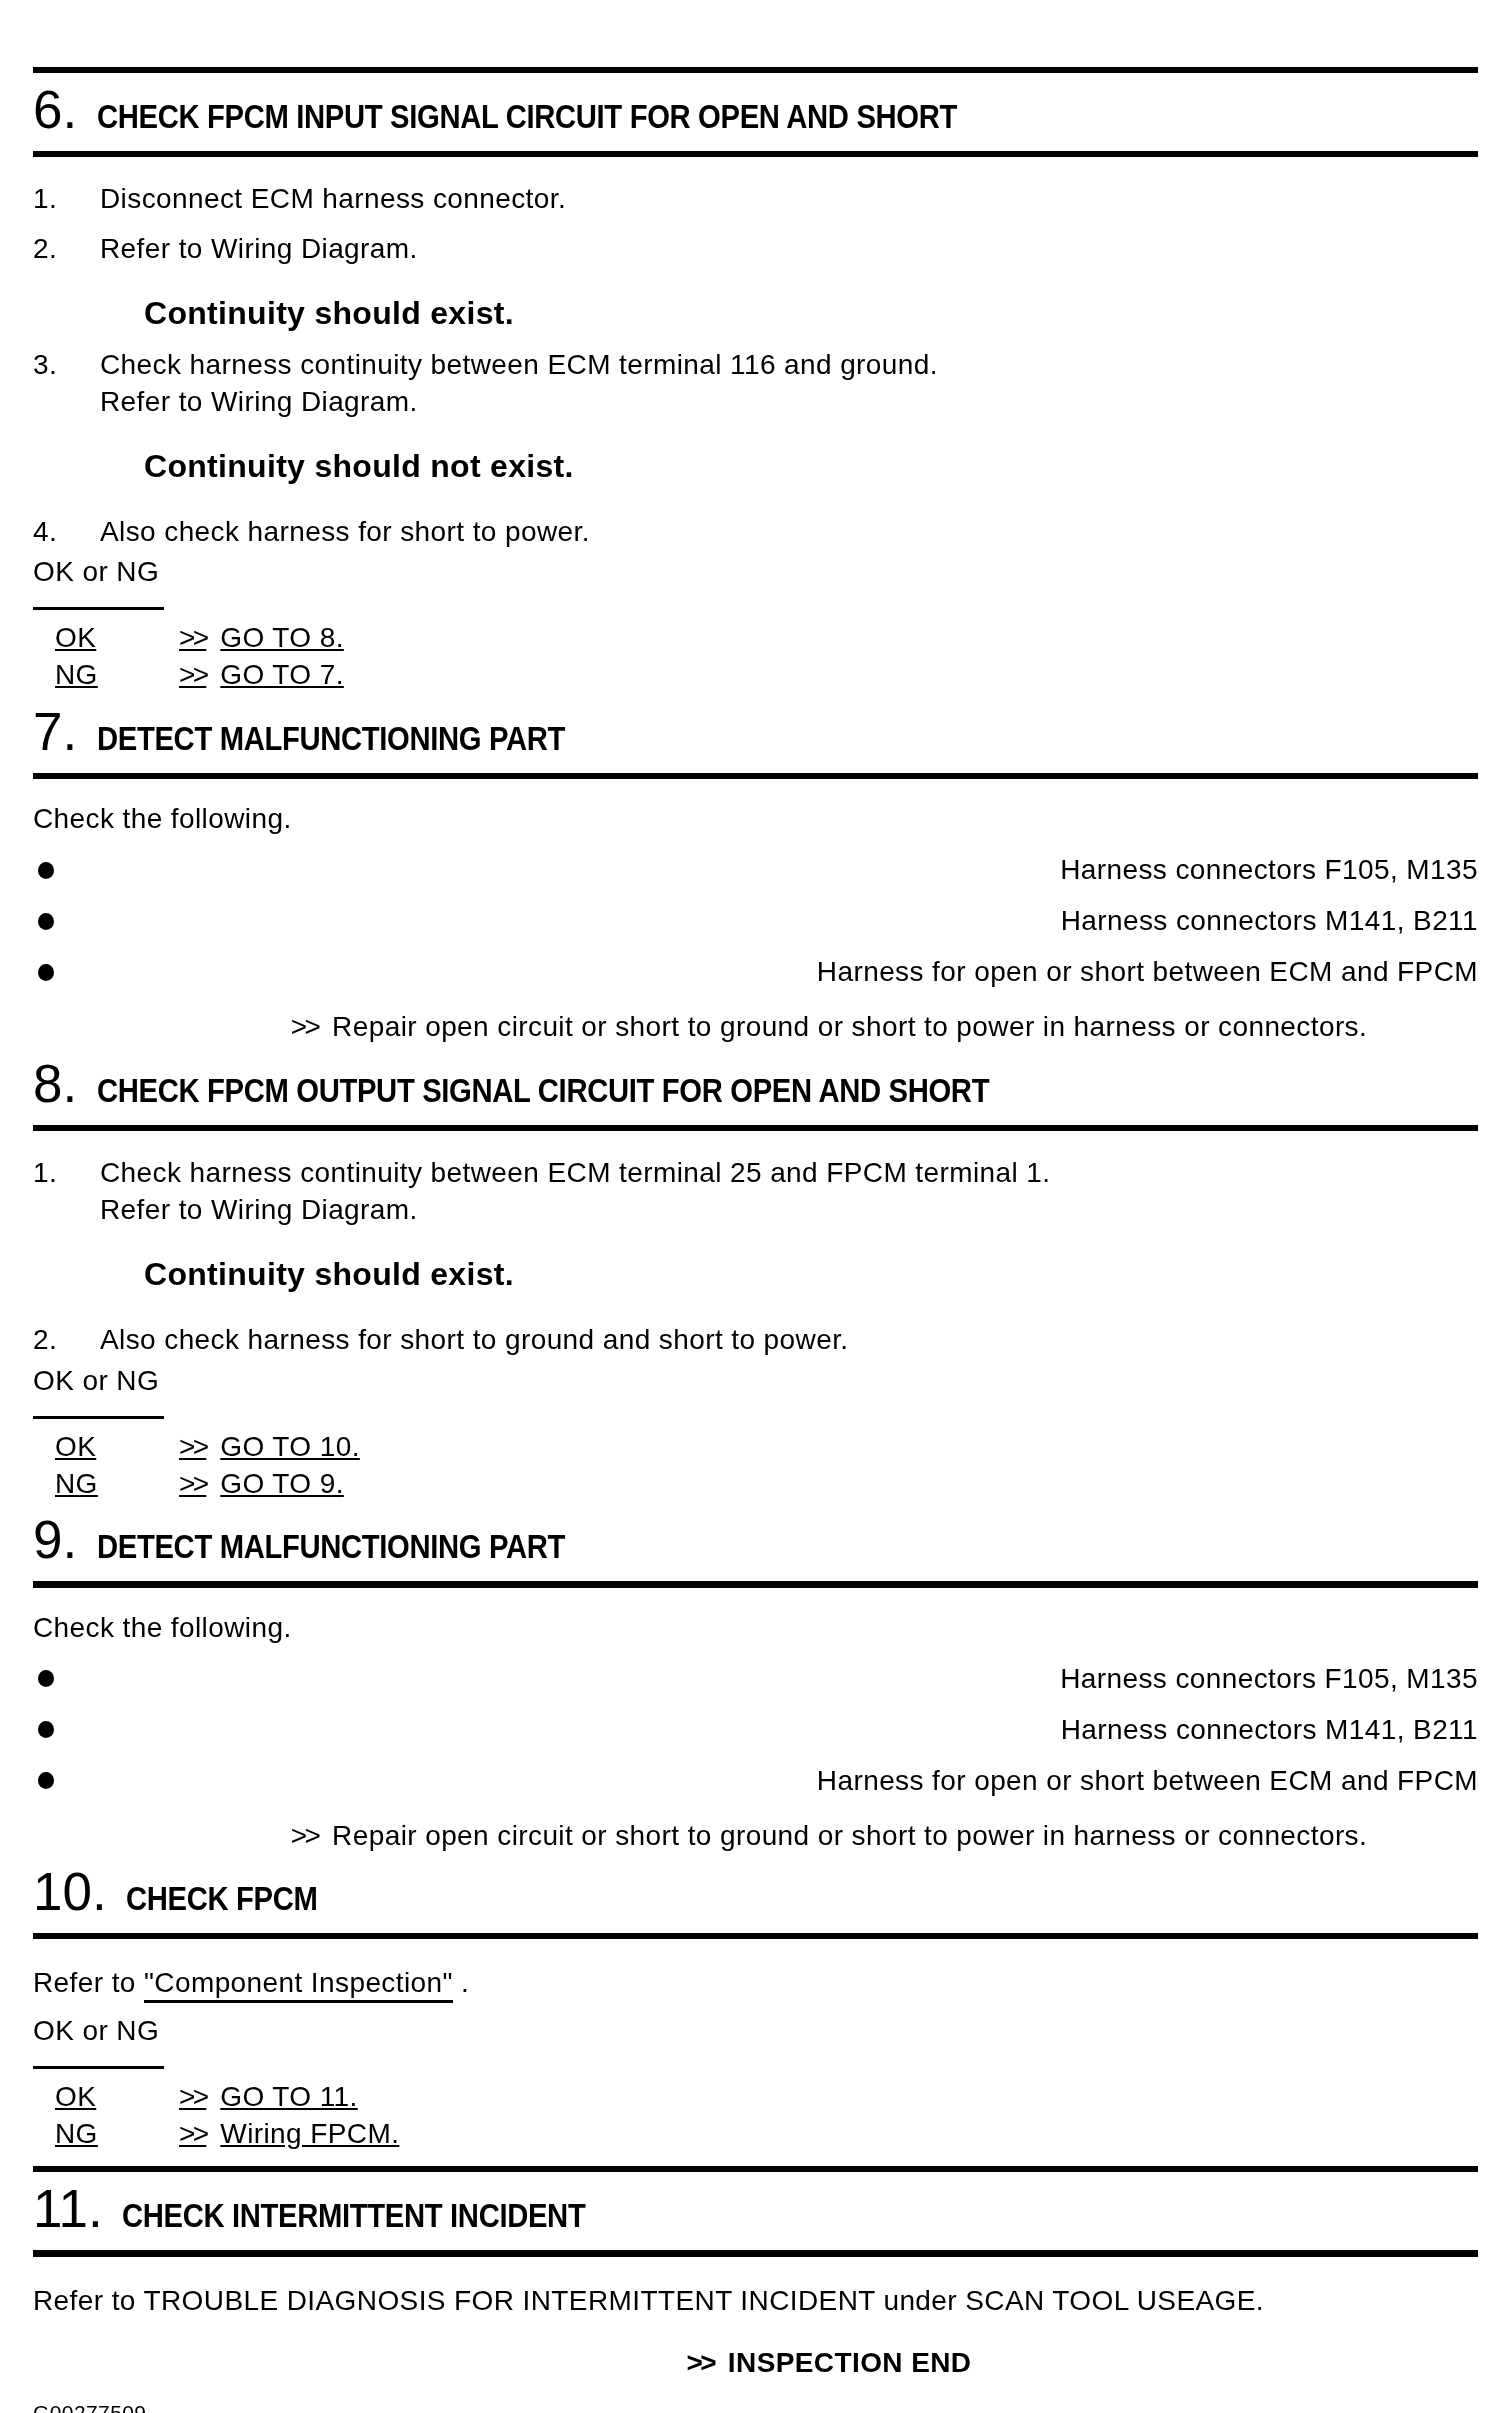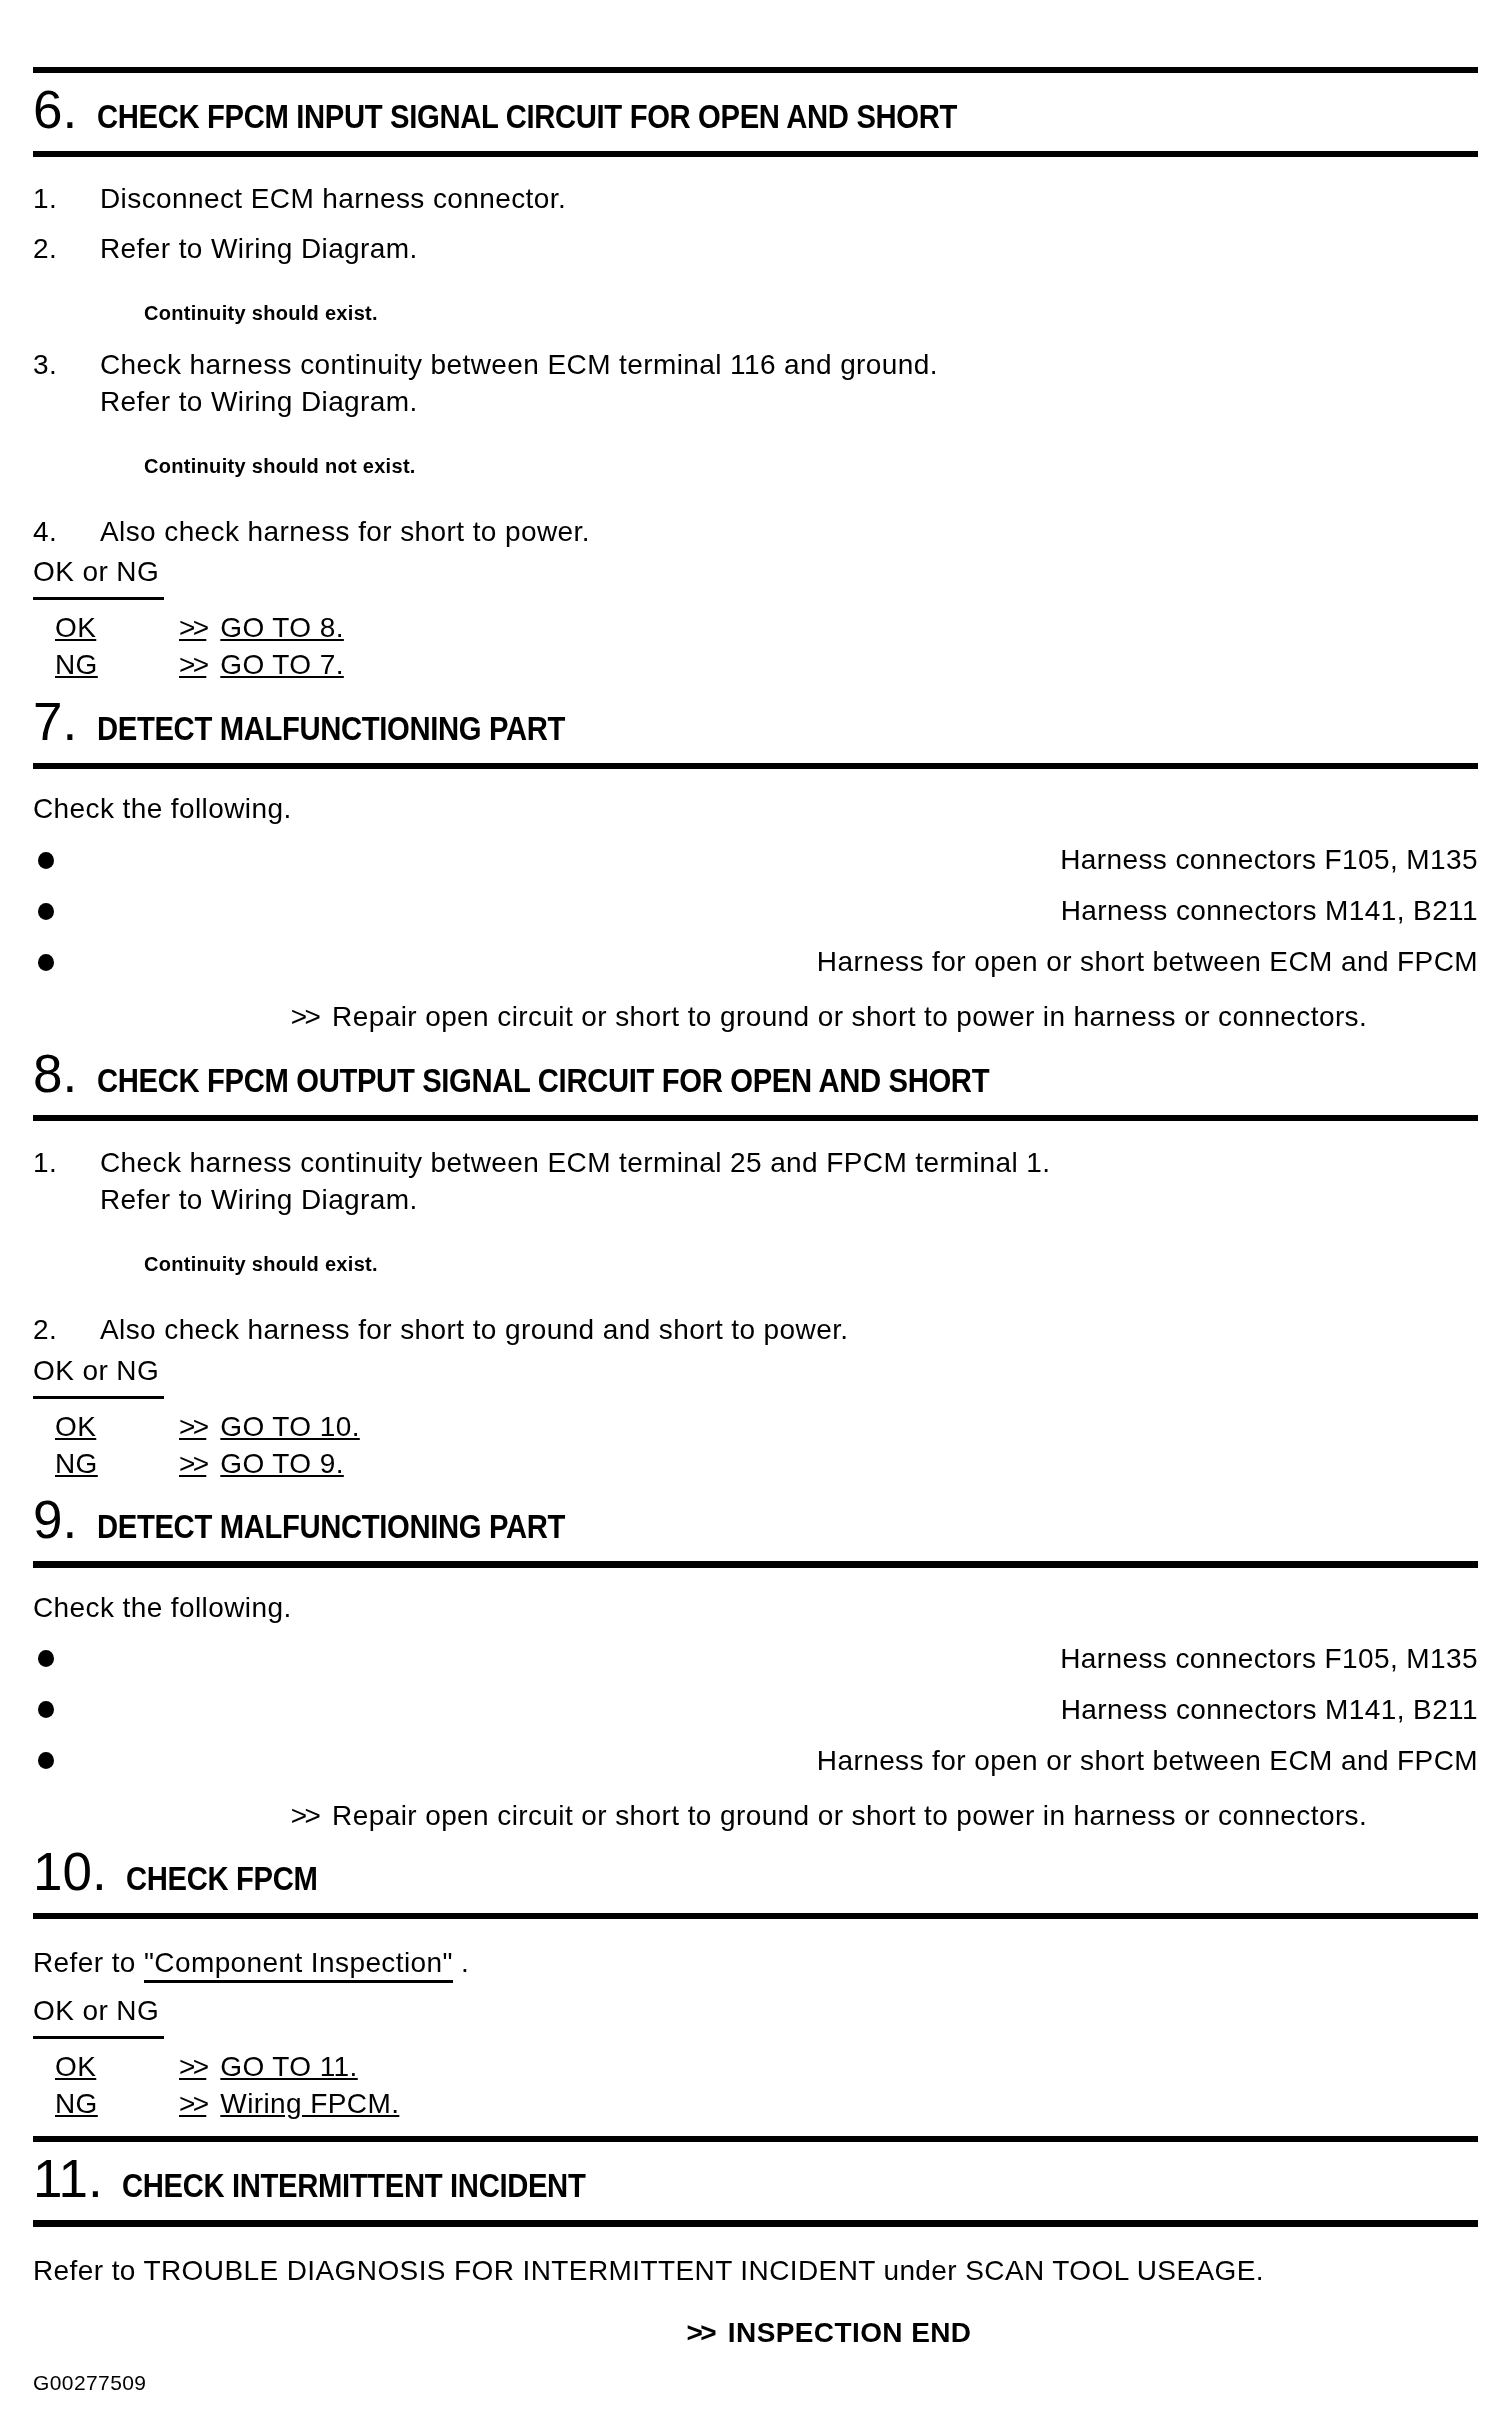--- a/index.html
+++ b/index.html
@@ -57,30 +57,30 @@
     line-height: 37px;
     letter-spacing: 0.4px;
   }
 
   .step { display: flex; }
   .step-num { width: 67px; flex: 0 0 67px; }
   .step-text { flex: 1; }
 
   .spec {
     margin-left: 111px;
-    font-size: 20px;
+    font-size: 32px;
     line-height: 37px;
     font-weight: 700;
     letter-spacing: 0.3px;
   }
 
   .okng-text {
     display: inline-block;
     border-bottom: 3.6px solid #000000;
-    padding-bottom: 7px;
+    padding-bottom: 17px;
     padding-right: 5.3px;
   }
 
   .results { margin-left: 22px; text-decoration: underline; }
   .result-row { display: flex; }
   .result-label { width: 124px; flex: 0 0 124px; }
 
   .arrow {
     letter-spacing: -2.7px;
     margin-right: 14px;

